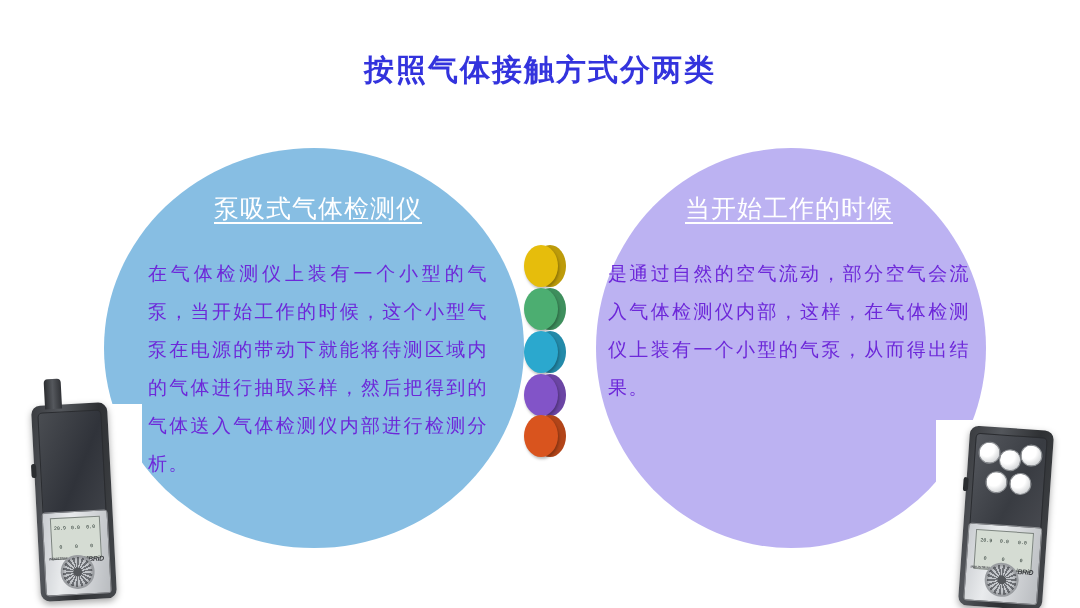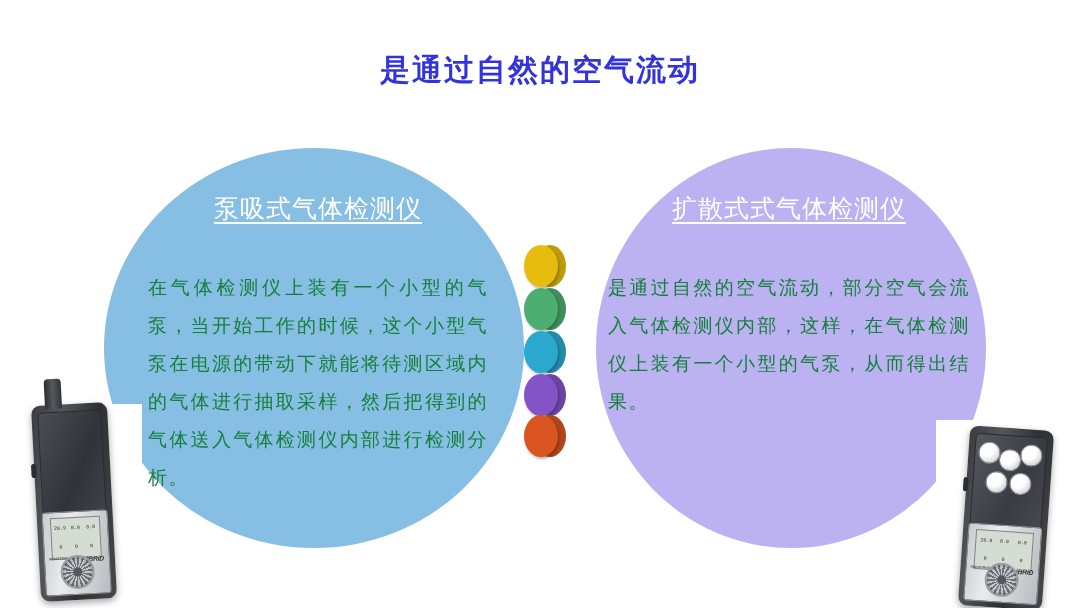--- a/index.html
+++ b/index.html
@@ -88,29 +88,29 @@
   }
   .bubble-heading {
     font-family: "Liberation Serif", "DejaVu Serif", serif;
     font-size: 25px;
     font-weight: normal;
     text-align: center;
     text-decoration: underline;
     text-underline-offset: 5px;
     color: #ffffff;
     letter-spacing: 1px;
-    margin-bottom: 44px;
+    margin-bottom: 30px;
     white-space: nowrap;
   }
   .bubble-body {
     font-family: "Liberation Serif", "DejaVu Serif", serif;
     font-size: 19px;
     line-height: 38px;
     letter-spacing: 1.5px;
-    color: #15803d;
+    color: #6d28d9;
     text-align: justify;
     text-align-last: left;
   }
 
   
   .dot-column {
     position: absolute;
     left: 524px;
     top: 245px;
     width: 50px;
@@ -283,35 +283,35 @@
     height: 14px;
     border-radius: 3px;
     background: #2b2d30;
   }
 </style>
 </head>
 <body>
 
 <div id="slide">
 
-  <div class="slide-title">是通过自然的空气流动</div>
+  <div class="slide-title">按照气体接触方式分两类</div>
 
   <div class="bubble bubble-left"></div>
   <div class="notch notch-left"></div>
 
   <div class="bubble-content content-left">
     <div class="bubble-heading">泵吸式气体检测仪</div>
     <div class="bubble-body">在气体检测仪上装有一个小型的气泵，当开始工作的时候，这个小型气泵在电源的带动下就能将待测区域内的气体进行抽取采样，然后把得到的气体送入气体检测仪内部进行检测分析。</div>
   </div>
 
   <div class="bubble bubble-right"></div>
   <div class="notch notch-right"></div>
 
   <div class="bubble-content content-right">
-    <div class="bubble-heading">扩散式式气体检测仪</div>
+    <div class="bubble-heading">当开始工作的时候</div>
     <div class="bubble-body">是通过自然的空气流动，部分空气会流入气体检测仪内部，这样，在气体检测仪上装有一个小型的气泵，从而得出结果。</div>
   </div>
 
   <div class="dot-column">
     <div class="dot" style="top:0px">
       <div class="back" style="background:#e6bd0c"></div>
       <div class="front" style="background:#e6bd0c"></div>
     </div>
     <div class="dot" style="top:43px">
       <div class="back" style="background:#4cae71"></div>

